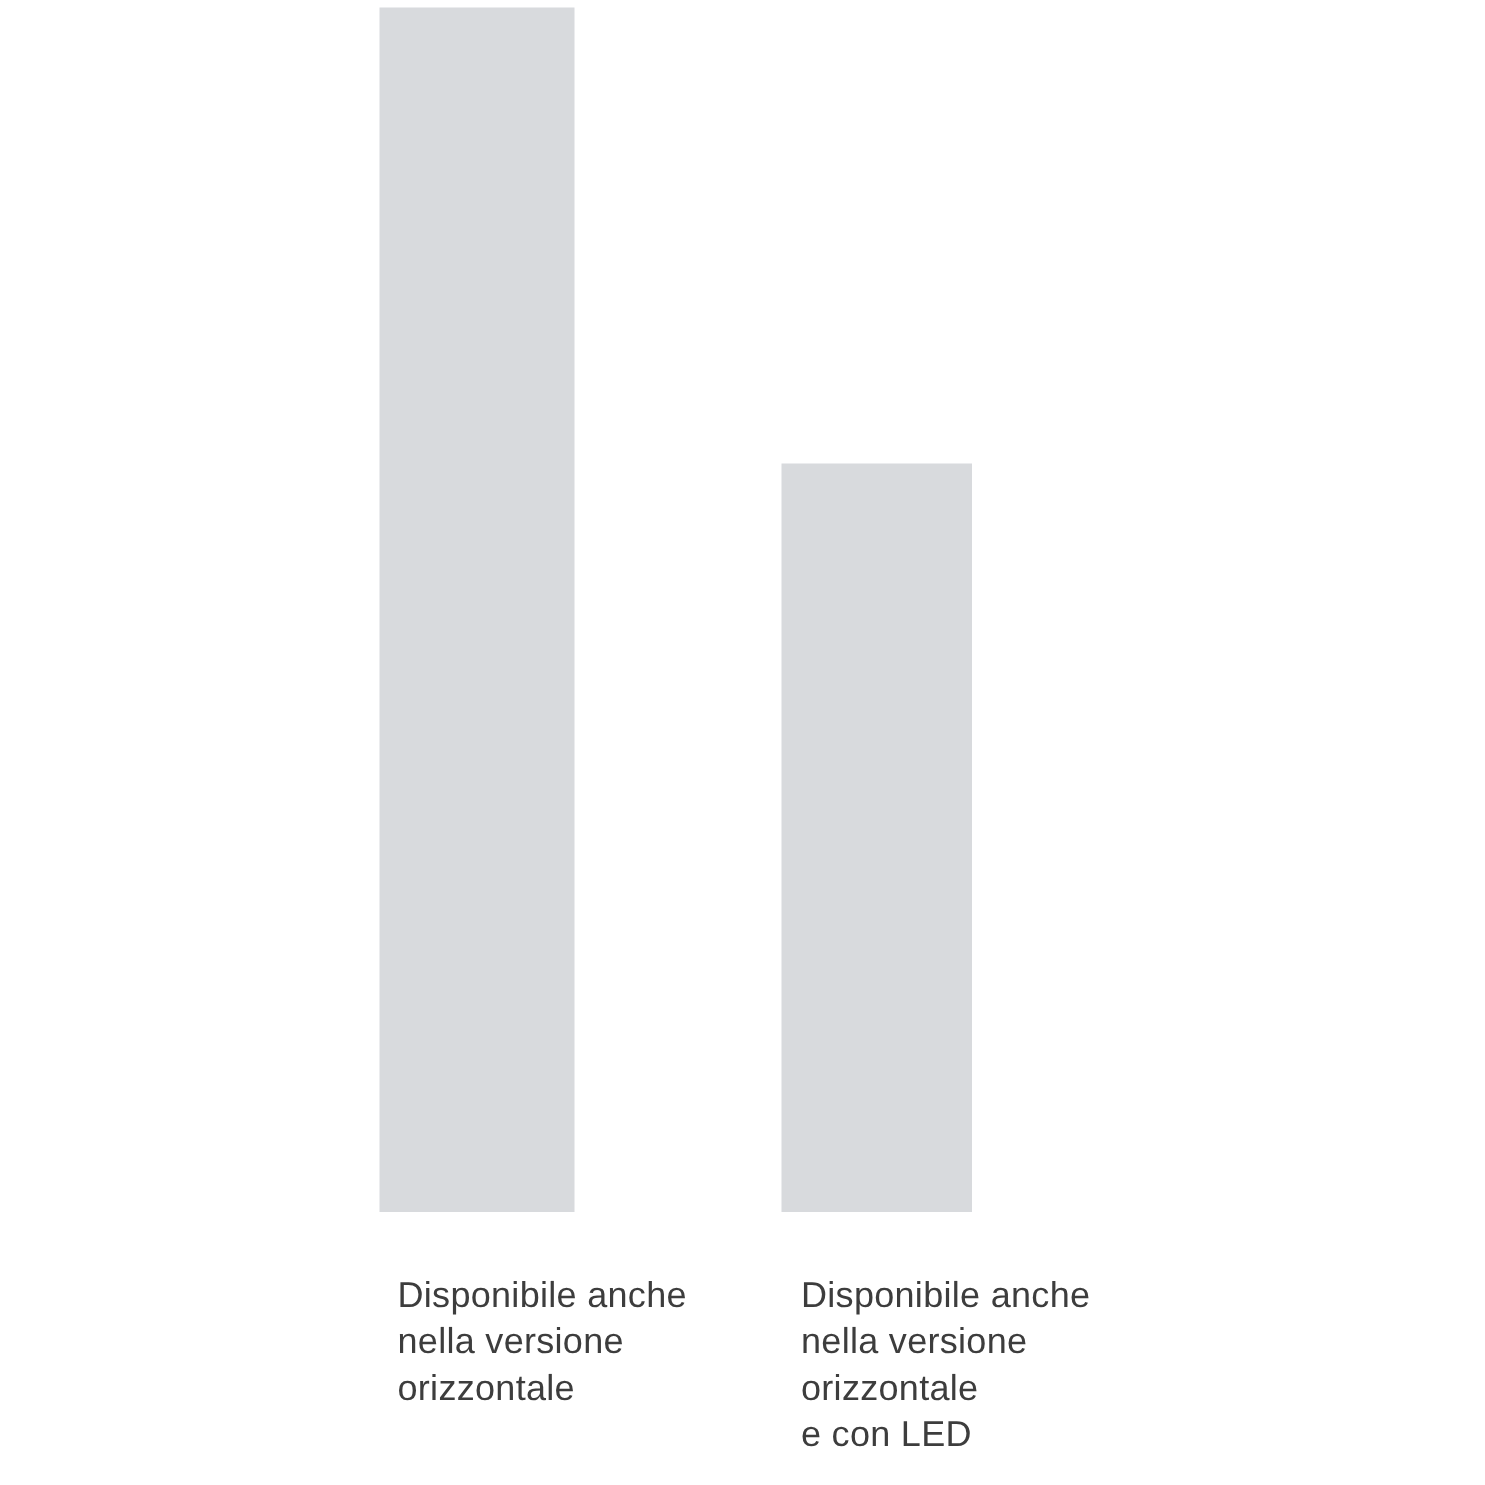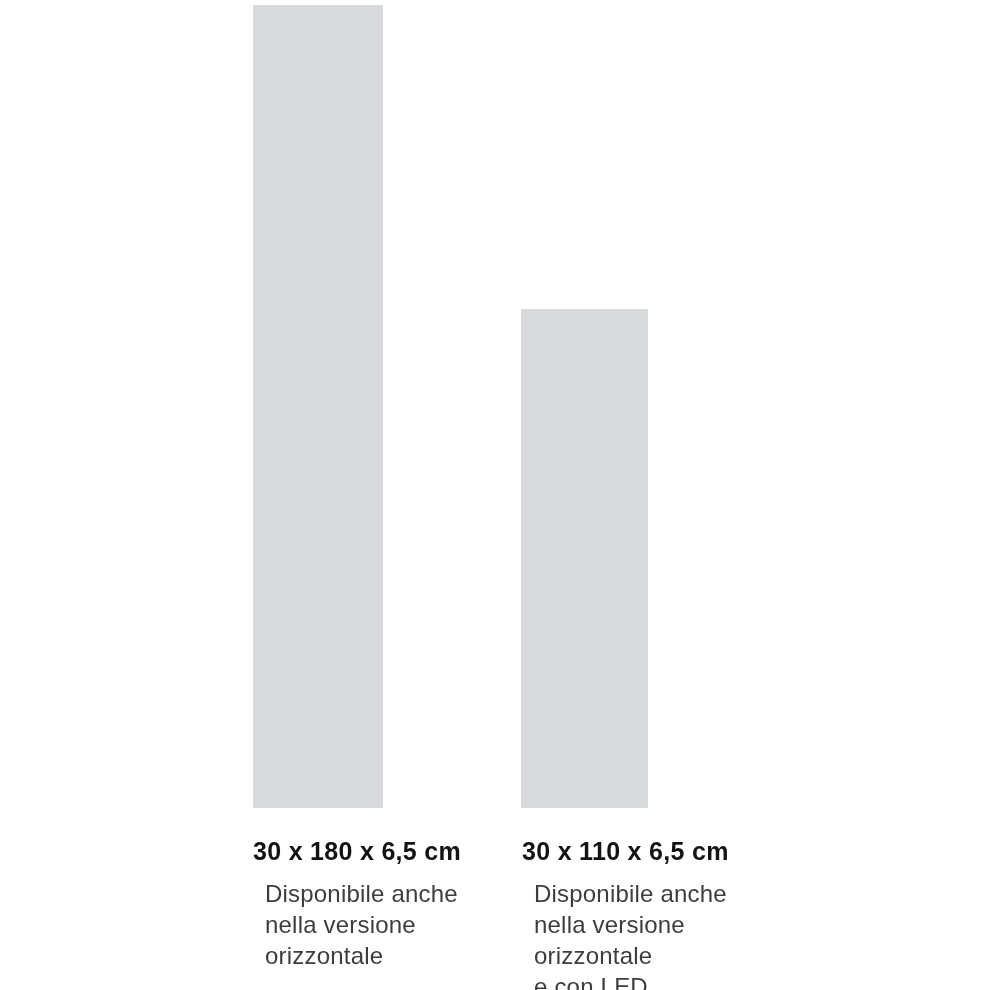--- a/index.html
+++ b/index.html
@@ -67,29 +67,27 @@
   }
 </style>
 </head>
 <body>
 
 <div class="panel" id="panel-tall"></div>
 
 <div class="panel" id="panel-short"></div>
 
 <div class="caption" id="caption-left">
-  <div class="caption-title">30 x 180 x 6,5 cm</div>
   <ul class="caption-lines">
     <li class="caption-line">Disponibile anche</li>
     <li class="caption-line">nella versione</li>
     <li class="caption-line">orizzontale</li>
   </ul>
 </div>
 
 <div class="caption" id="caption-right">
-  <div class="caption-title">30 x 110 x 6,5 cm</div>
   <ul class="caption-lines">
     <li class="caption-line">Disponibile anche</li>
     <li class="caption-line">nella versione</li>
     <li class="caption-line">orizzontale</li>
     <li class="caption-line">e con LED</li>
   </ul>
 </div>
 
 </body></html>

